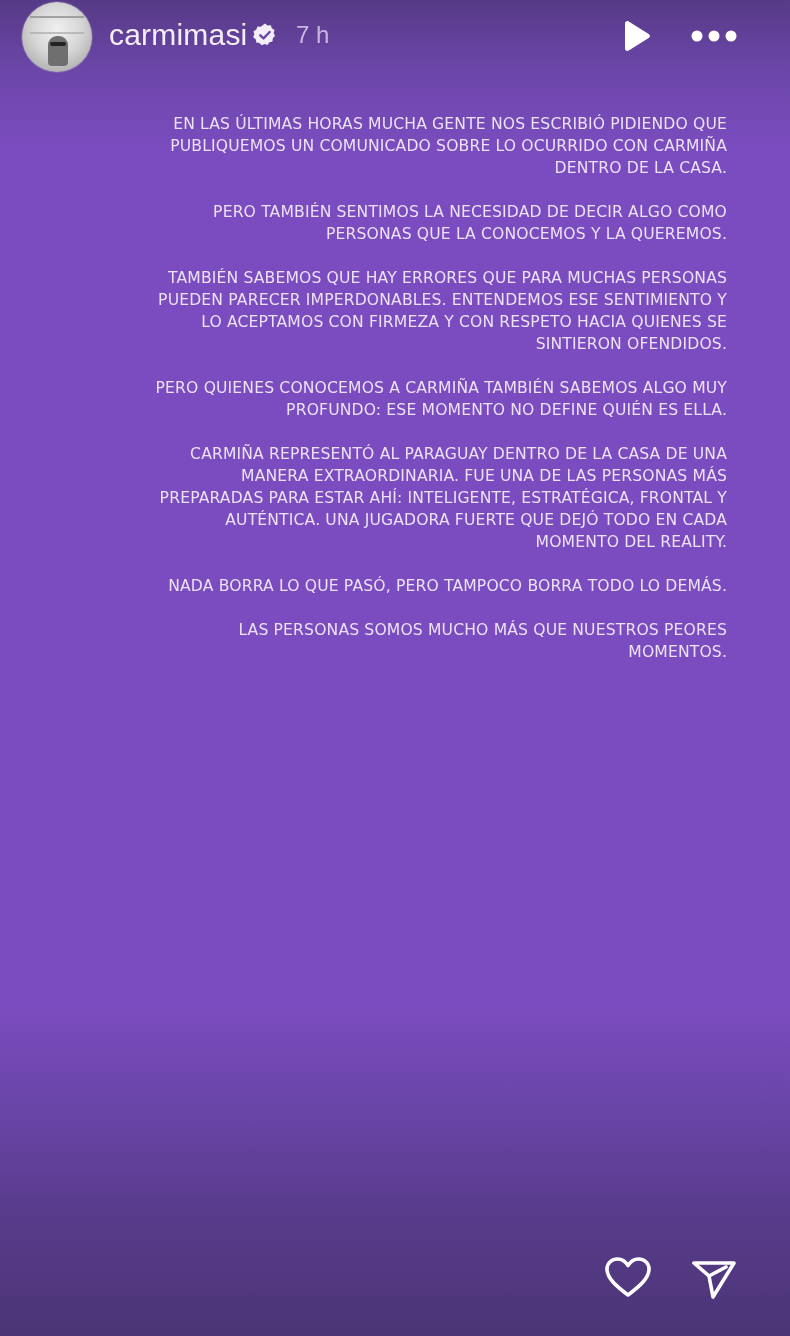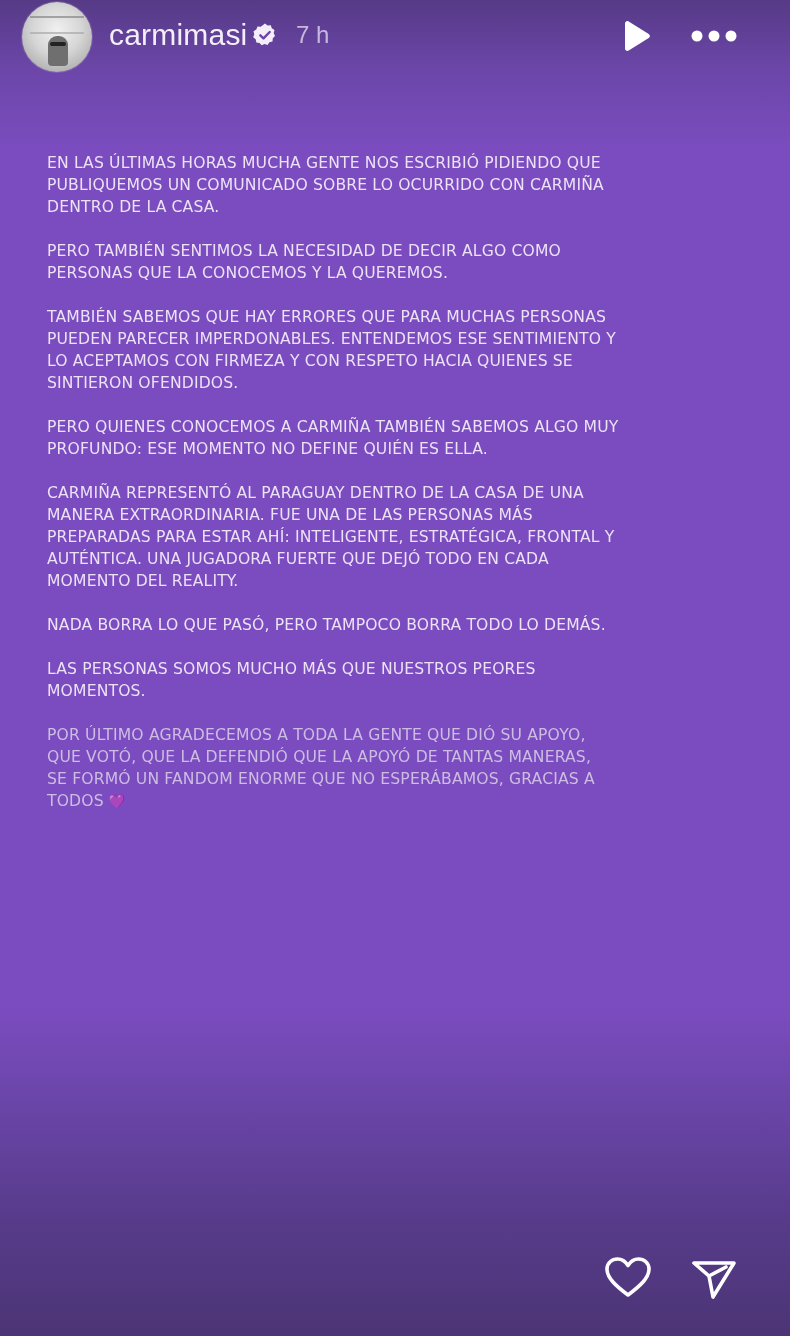--- a/index.html
+++ b/index.html
@@ -9,20 +9,21 @@
       height: 1336px;
       overflow: hidden;
       background: #7b4cbf;
     }
     .story {
       position: relative;
       width: 790px;
       height: 1336px;
       background: #7b4cbf;
       overflow: hidden;
+      text-align: right;
     }
     .top-shade {
       position: absolute;
       left: 0; top: 0;
       width: 790px; height: 150px;
       background: linear-gradient(to bottom, #563a86 0%, #6b46a8 45%, rgba(123,76,191,0) 100%);
       pointer-events: none;
     }
     .bottom-shade {
       position: absolute;
@@ -108,21 +109,20 @@
       position: absolute;
       left: 47px; top: 113px;
       width: 680px;
       z-index: 2;
       font-family: "DejaVu Sans", sans-serif;
       font-size: 15.6px;
       line-height: 22px;
       color: #ece2f6;
       letter-spacing: 0.15px;
       text-transform: uppercase;
-      margin-top: 39px;
     }
     .para {
       margin: 0 0 22px 0;
       white-space: pre-line;
     }
     .para.bold {
       font-weight: bold;
       color: #f1eaf8;
     }
     .para.faded {
@@ -201,24 +201,20 @@
     <p class="para">PERO QUIENES CONOCEMOS A CARMIÑA TAMBIÉN SABEMOS ALGO MUY
 PROFUNDO: ESE MOMENTO NO DEFINE QUIÉN ES ELLA.</p>
     <p class="para">CARMIÑA REPRESENTÓ AL PARAGUAY DENTRO DE LA CASA DE UNA
 MANERA EXTRAORDINARIA. FUE UNA DE LAS PERSONAS MÁS
 PREPARADAS PARA ESTAR AHÍ: INTELIGENTE, ESTRATÉGICA, FRONTAL Y
 AUTÉNTICA. UNA JUGADORA FUERTE QUE DEJÓ TODO EN CADA
 MOMENTO DEL REALITY.</p>
     <p class="para">NADA BORRA LO QUE PASÓ, PERO TAMPOCO BORRA TODO LO DEMÁS.</p>
     <p class="para">LAS PERSONAS SOMOS MUCHO MÁS QUE NUESTROS PEORES
 MOMENTOS.</p>
-    <p class="para faded"><span>POR ÚLTIMO AGRADECEMOS A TODA LA GENTE QUE DIÓ SU APOYO,
-QUE VOTÓ, QUE LA DEFENDIÓ QUE LA APOYÓ DE TANTAS MANERAS,
-SE FORMÓ UN FANDOM ENORME QUE NO ESPERÁBAMOS, GRACIAS A
-TODOS</span> <span class="emoji-heart">💜</span></p>
   </div>
 
   <div class="footer">
     <div class="like-btn">
       <svg width="52" height="48" viewBox="0 0 52 48">
         <path d="M26 41 C 14 32, 5 24, 5 15 C 5 9, 10 5, 15.5 5 C 20 5, 23.5 7.5, 26 11.5 C 28.5 7.5, 32 5, 36.5 5 C 42 5, 47 9, 47 15 C 47 24, 38 32, 26 41 Z" fill="none" stroke="#ffffff" stroke-width="3.6" stroke-linejoin="round"></path>
       </svg>
     </div>
     <div class="share-btn">
       <svg width="52" height="48" viewBox="0 0 52 48">

